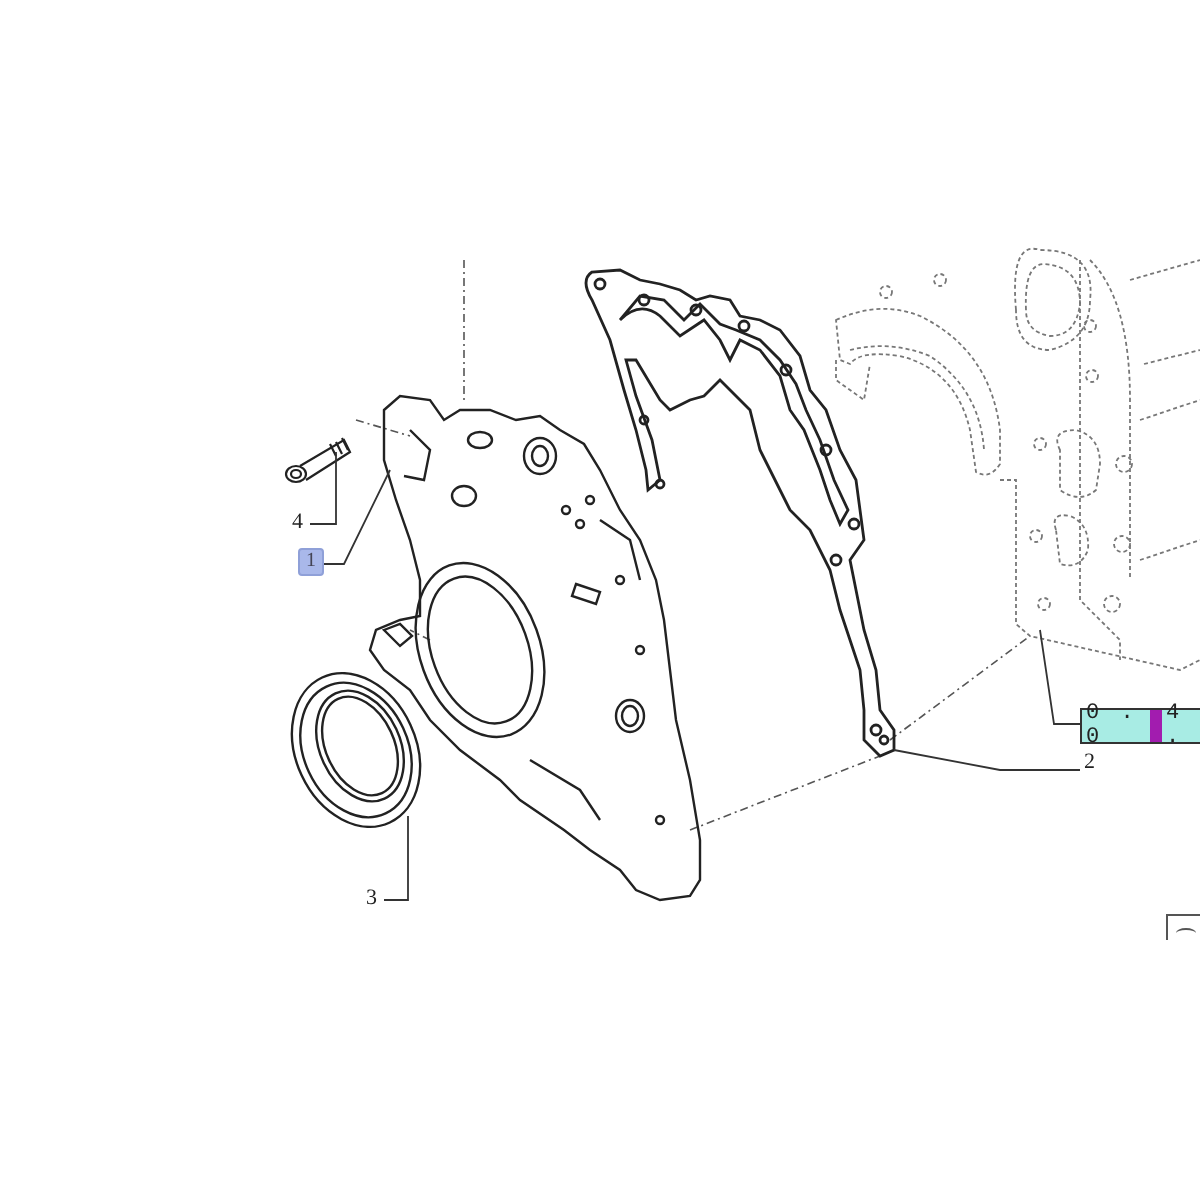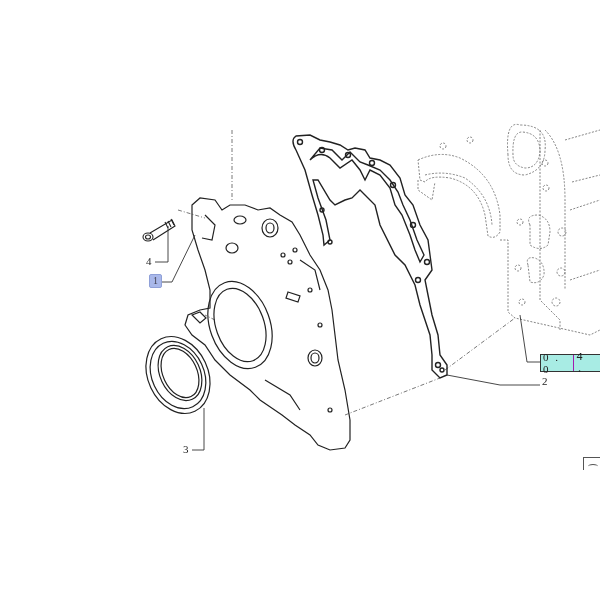--- a/index.html
+++ b/index.html
@@ -2,21 +2,21 @@
 <html><head>
   <meta charset="utf-8">
   <style>
     html, body { margin: 0; padding: 0; background: #ffffff; }
     body { width: 600px; height: 600px; position: relative; overflow: hidden; font-family: "Liberation Serif", serif; }
     #diagram { position: absolute; left: 0; top: 0; width: 600px; height: 600px; }
     .callout { position: absolute; font-size: 11px; color: #222; line-height: 1; }
     .callout-hl { position: absolute; left: 149px; top: 274px; width: 11px; height: 12px; background: #a9b8ea; border: 1px solid #8fa0d8; border-radius: 2px; font-size: 10px; color: #445; text-align: center; line-height: 12px; }
     .ref-box { position: absolute; left: 540px; top: 354px; width: 62px; height: 16px; background: #a8ece4; border: 1px solid #333; display: flex; font-family: "Liberation Mono", monospace; font-size: 11px; color: #222; align-items: center; }
     .ref-box span { padding: 0 2px; letter-spacing: 2px; }
-    .ref-seg1 { border-right: 1px solid #a21caf; height: 100%; display:flex; align-items:center;font-family:Liberation Serif, serif; }
+    .ref-seg1 { border-right: 6px solid #a21caf; height: 100%; display:flex; align-items:center; }
     .corner-mark { position: absolute; left: 583px; top: 457px; width: 20px; height: 12px; border-left: 1px solid #555; border-top: 1px solid #555; }
     .corner-mark::after { content: ""; position: absolute; left: 4px; top: 6px; width: 10px; height: 4px; border-top: 1px solid #555; border-radius: 50% 50% 0 0; }
   </style>
 </head>
 <body>
 
 <svg id="diagram" viewBox="0 0 600 600" xmlns="http://www.w3.org/2000/svg" fill="none" stroke="#222" stroke-width="1">
 
   <g stroke="#777" stroke-dasharray="2,1.5" stroke-width="0.9">
     <path d="M 418 160 Q 440 150 460 158 Q 495 175 500 215 L 500 232 Q 495 240 488 236 L 485 215 Q 478 185 450 178 Q 430 175 425 182 L 420 180 Z"></path>

